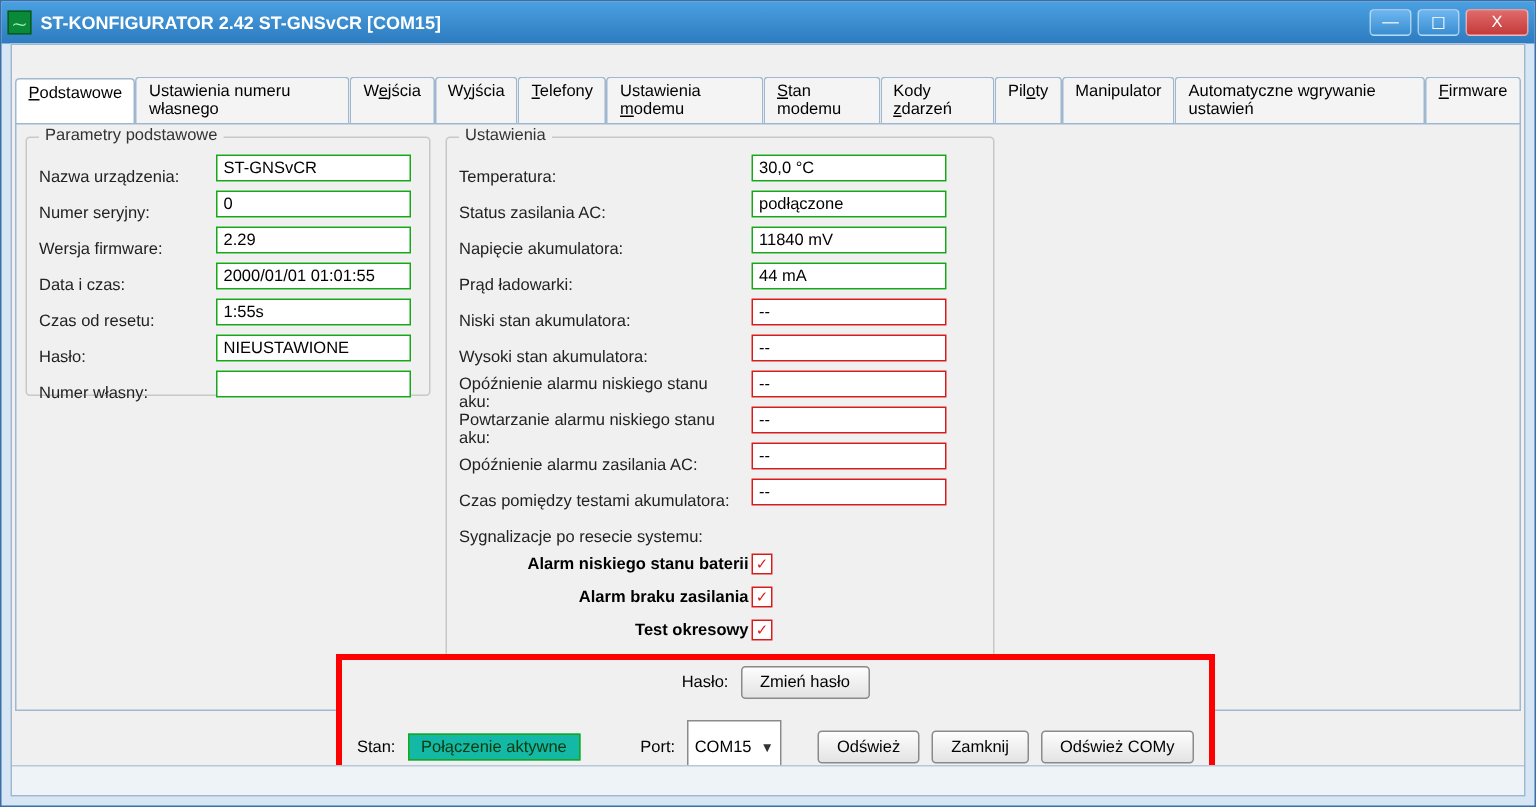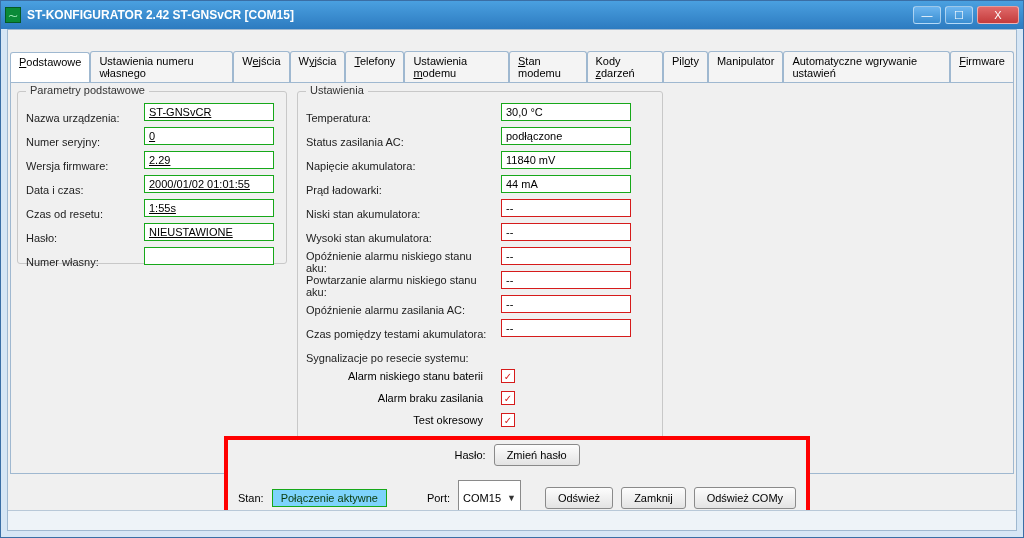--- a/index.html
+++ b/index.html
@@ -123,29 +123,29 @@
   .gb-power  .lbl { width: 195px; }
 
   .val {
     height: 18px;
     padding: 0 4px;
     font-size: 11px;
     display: flex;
     align-items: center;
     background: #fff;
   }
-  .gb-params .val { width: 130px; text-decoration: underline; }
+  .gb-params .val { width: 130px; }
   .gb-power  .val { width: 130px; }
 
   .green { border: 1px solid #17a81a; }
   .red   { border: 1px solid #d61b1b; }
   .redchk { width:14px; height:14px; border:1px solid #d61b1b; background:#fff; display:flex; align-items:center; justify-content:center; color:#d61b1b; font-size:10px; }
 
   .chkrow { display:flex; align-items:center; height:20px; margin-bottom:2px; }
-  .chkrow .lbl2 { width: 195px; text-align:right; padding-right:18px; }
+  .chkrow .lbl2 { width: 195px; text-align:right; padding-right:2px;font-weight:bold; }
 
   .btn {
     height: 22px;
     padding: 0 12px;
     border: 1px solid #8a8a8a;
     border-radius: 3px;
     background: linear-gradient(#fdfdfd,#e3e3e3);
     font-size: 11px;
     cursor: default;
     display: inline-flex;
@@ -160,21 +160,21 @@
     right: 206px;
     bottom: 6px;
     height: 88px;
     border: 4px solid #f00;
     background: #f0f0f0;
   }
   .footer-inner { width:100%; height:100%; display:flex; flex-direction:column; justify-content:center; align-items:center; gap:14px; }
   .footer-line { display:flex; align-items:center; gap:8px; }
   .status-ok {
     border: 1px solid #17a81a;
-    background: #7dd3fc;
+    background: #14b8a6;
     color: #0a3a0a;
     padding: 1px 8px;
     font-size: 11px;
     height: 18px;
     display:flex; align-items:center;
   }
   .combo {
     height: 36px; border:1px solid #8a8a8a; background:#fff;
     display:flex; align-items:center; padding: 0 4px; gap:6px;
   }
@@ -230,21 +230,21 @@
             <div class="row">
               <div class="lbl">Numer seryjny:</div>
               <div class="val green">0</div>
             </div>
             <div class="row">
               <div class="lbl">Wersja firmware:</div>
               <div class="val green">2.29</div>
             </div>
             <div class="row">
               <div class="lbl">Data i czas:</div>
-              <div class="val green">2000/01/02 01:01:55</div>
+              <div class="val green">2000/01/01 01:01:55</div>
             </div>
             <div class="row">
               <div class="lbl">Czas od resetu:</div>
               <div class="val green">1:55s</div>
             </div>
             <div class="row">
               <div class="lbl">Hasło:</div>
               <div class="val green">NIEUSTAWIONE</div>
             </div>
             <div class="row">

